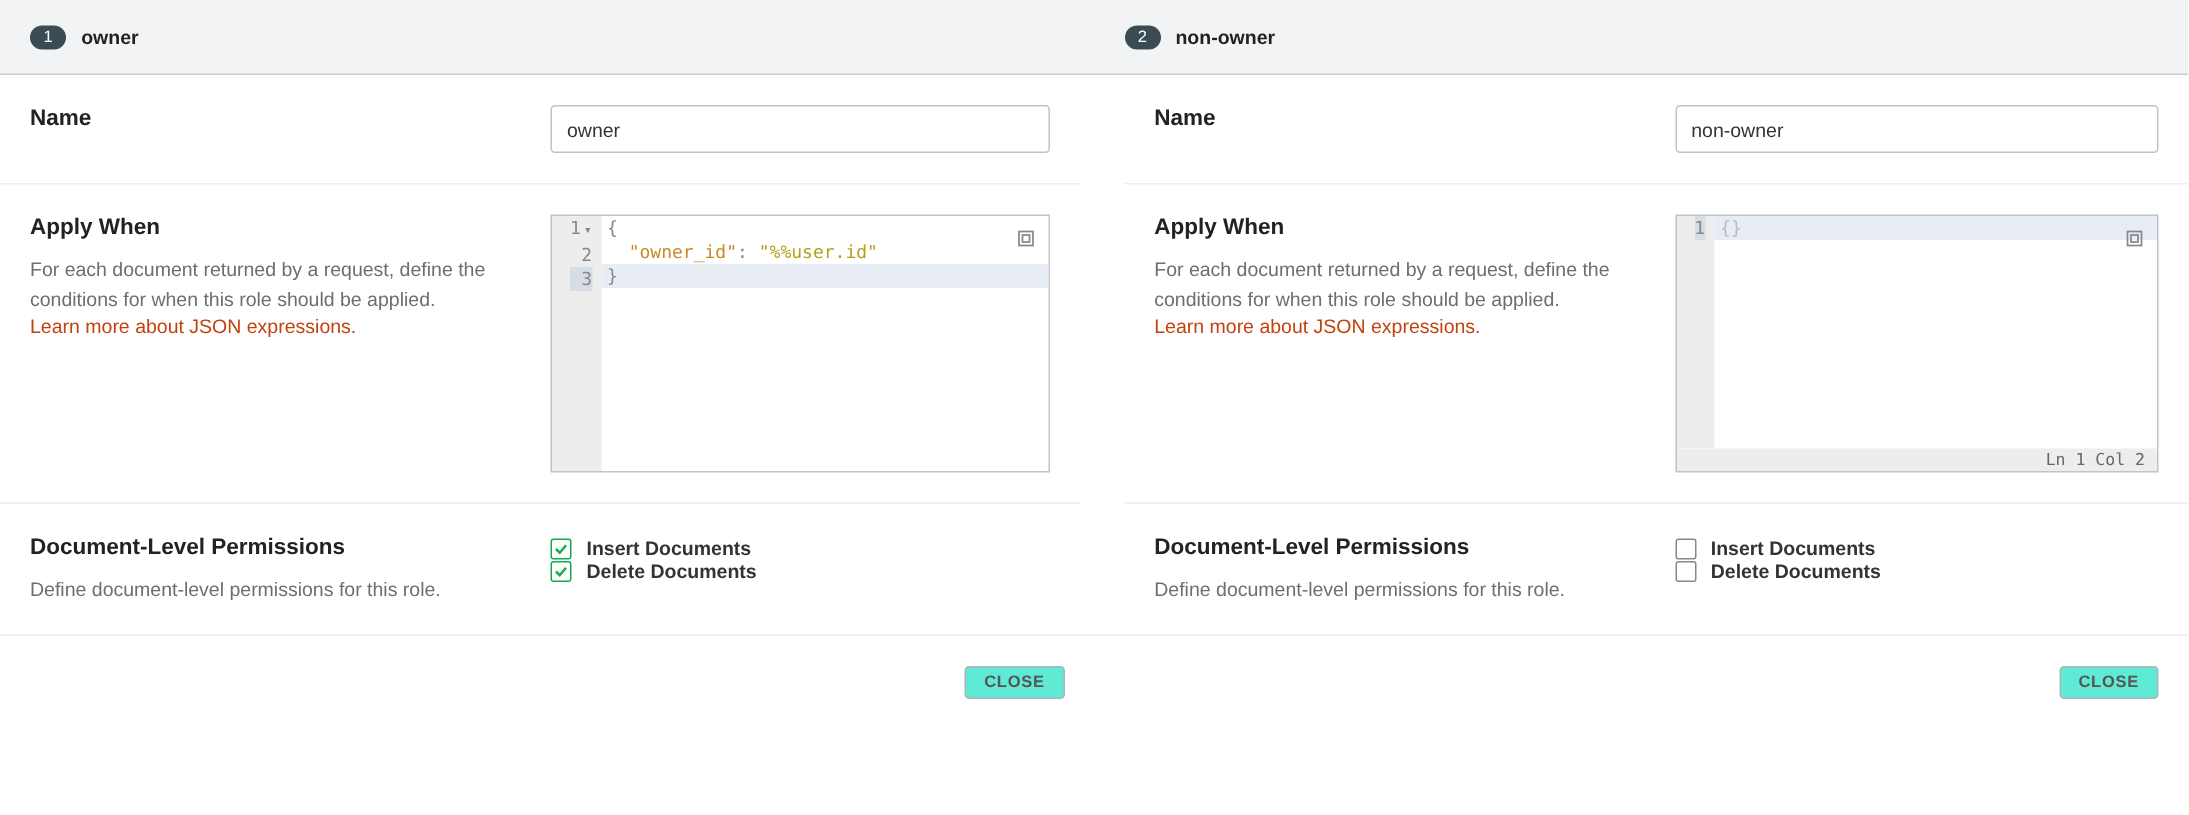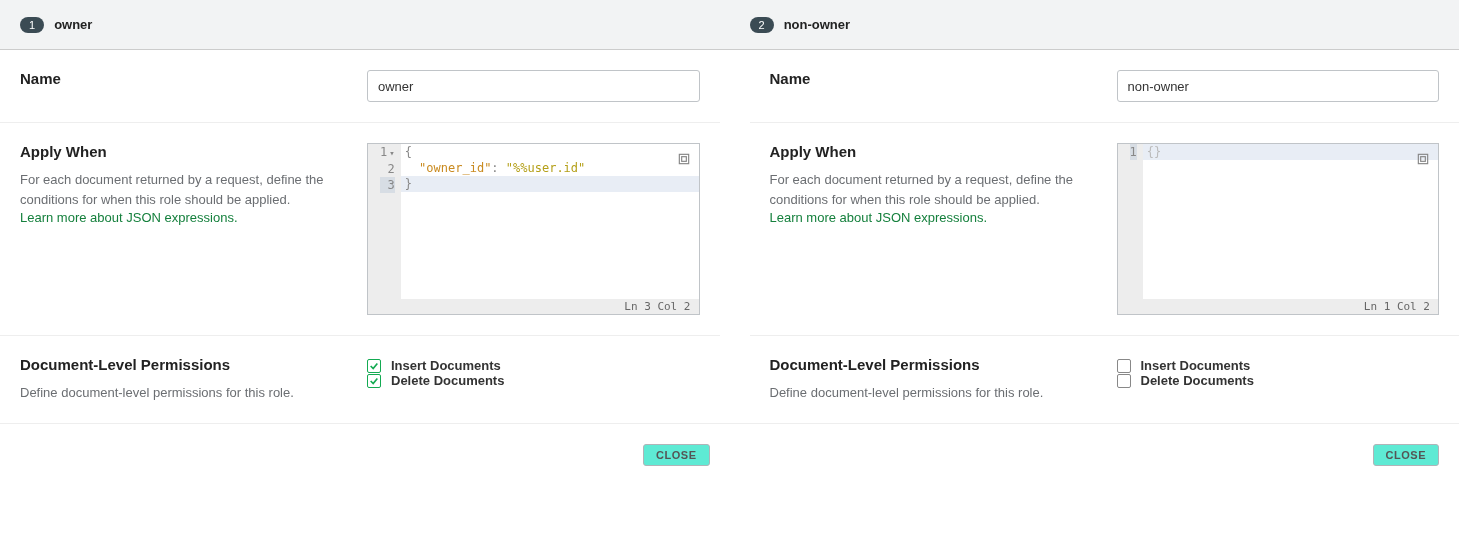--- a/index.html
+++ b/index.html
@@ -58,21 +58,21 @@
     font-weight: 600;
     color: #222;
     margin-bottom: 10px;
   }
   .section-desc {
     font-size: 13px;
     color: #6b6e72;
     line-height: 1.5;
   }
   .section-link {
-    color: #15803d;
+    color: #c2410c;
     text-decoration: none;
     font-size: 13px;
   }
   .section-body {
     flex: 1;
   }
   .text-input {
     width: 100%;
     height: 32px;
     border: 1px solid #c0c4c8;
@@ -251,21 +251,20 @@
               <div class="code-line"><span>  </span><span class="tok-key">"owner_id"</span><span class="tok-colon">: </span><span class="tok-str">"%%user.id"</span></div>
               <div class="code-line active"><span class="tok-brace">}</span></div>
               <div class="expand-btn">
                 <svg viewBox="0 0 24 24" fill="none" stroke="currentColor" stroke-width="2">
                     <rect x="4" y="4" width="16" height="16"></rect>
                     <rect x="8" y="8" width="8" height="8"></rect>
                   </svg>
               </div>
             </div>
           </div>
-          <div class="editor-status">Ln 3 Col 2</div>
         </div>
       </div>
     </div>
 
     <div class="section-row" style="border-bottom:none;">
       <div class="section-meta">
         <div class="section-title">Document-Level Permissions</div>
         <div class="section-desc">Define document-level permissions for this role.</div>
       </div>
       <div class="section-body">

